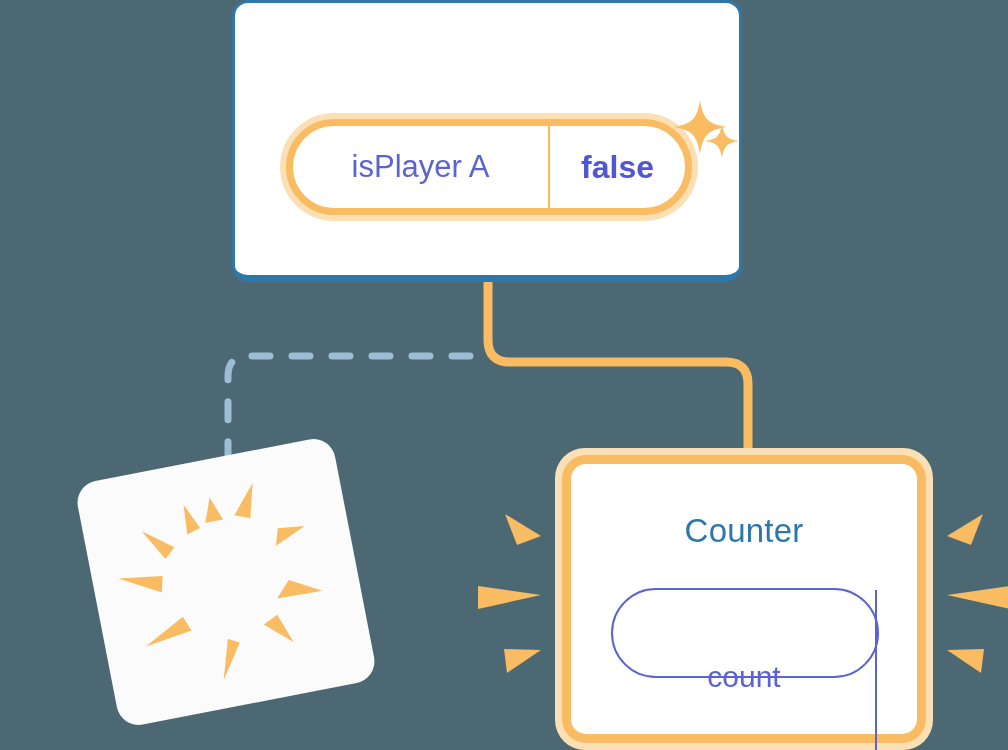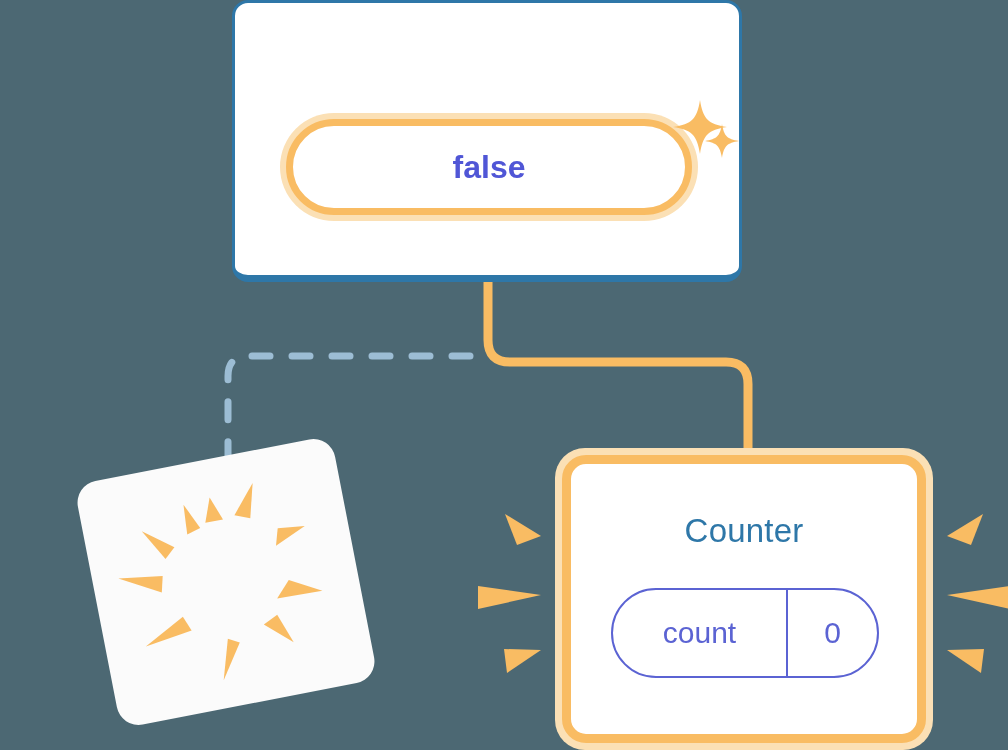--- a/index.html
+++ b/index.html
@@ -127,20 +127,21 @@
     left: 56px;
     top: 140px;
     width: 268px;
     height: 90px;
     border: 2px solid #5b63d3;
     border-radius: 45px;
     background: #ffffff;
     box-sizing: border-box;
     display: flex;
     align-items: stretch;
+    flex-direction: column;
   }
   .pill-plain .pill-key {
     flex: 0 0 173px;
     display: flex;
     align-items: center;
     justify-content: center;
     color: #5b63d3;
     font-size: 30px;
     border-right: 2px solid #5b63d3;
   }
@@ -194,20 +195,21 @@
   <svg class="layer" id="bursts-right" viewBox="0 0 1008 750" xmlns="http://www.w3.org/2000/svg">
     <polygon points="983,514 947,536 971,545" fill="#f9bc63"></polygon>
     <polygon points="1010,586 947,595 1010,609" fill="#f9bc63"></polygon>
     <polygon points="947,650 981,673 984,649" fill="#f9bc63"></polygon>
   </svg>
 
   <div class="scoreboard-card">
 
     <div class="pill-highlight-wrap">
       <div class="pill-hl">
+        <div class="pill-key">isPlayer A</div>
         <div class="pill-val">false</div>
       </div>
     </div>
   </div>
 
   <svg class="layer" id="sparkles" viewBox="0 0 1008 750" xmlns="http://www.w3.org/2000/svg">
     <path fill="#f9bc63" d="M 700 100 C 703 119 708 124 727 127 C 708 130 703 135 700 154 C 697 135 692 130 673 127 C 692 124 697 119 700 100 Z"></path>
     <path fill="#f9bc63" d="M 722 124 C 724 136 727 139 739 141 C 727 143 724 146 722 158 C 720 146 717 143 705 141 C 717 139 720 136 722 124 Z"></path>
   </svg>
 

